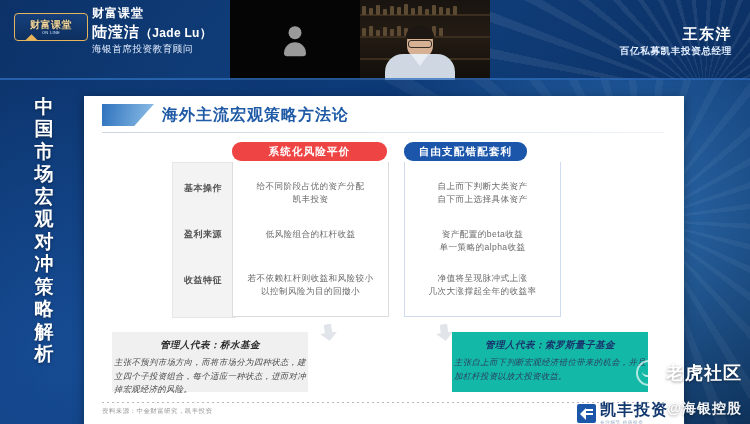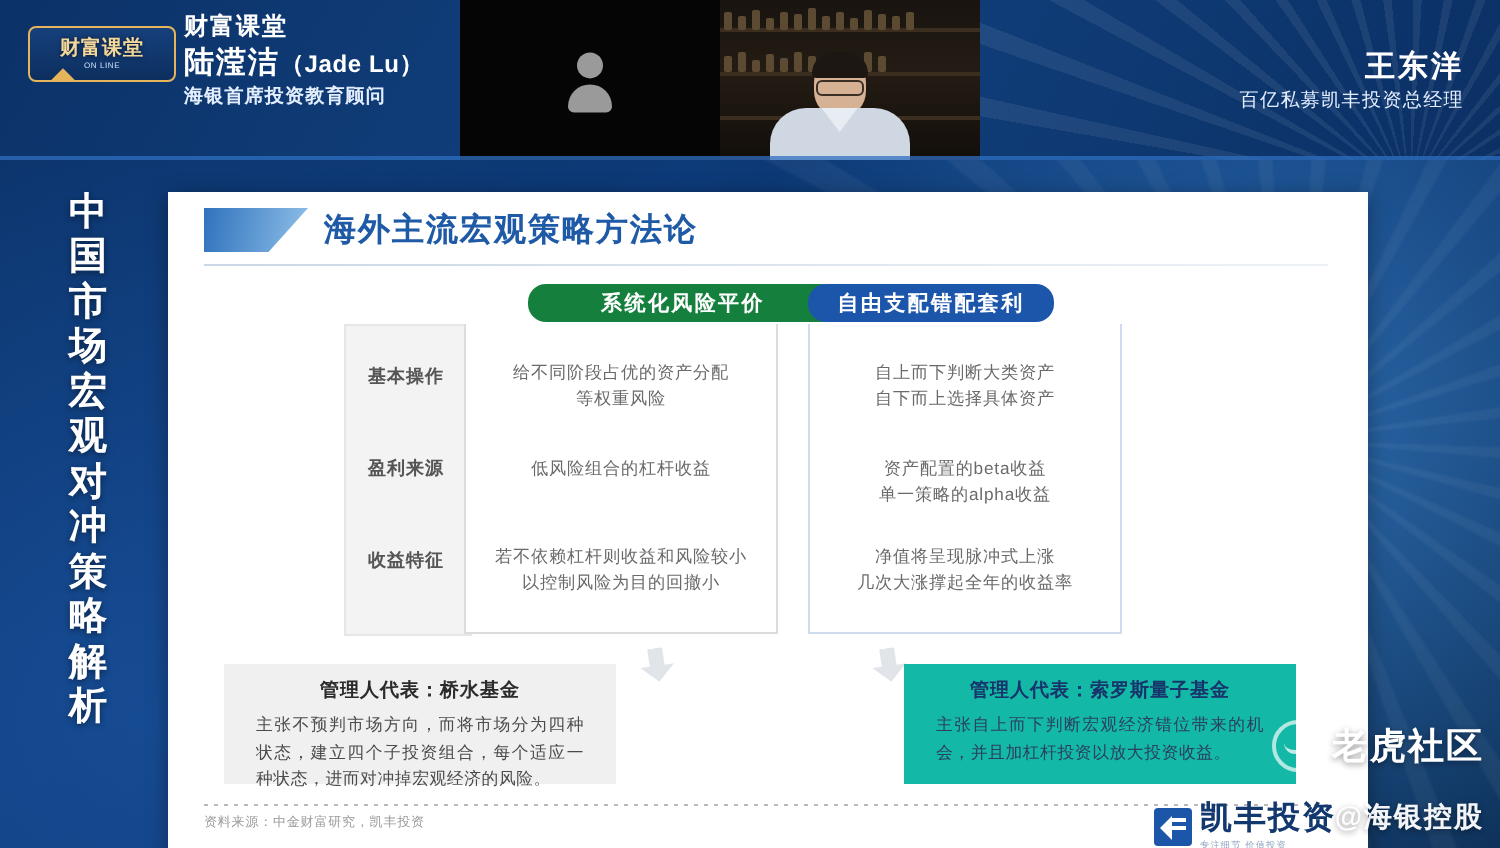--- a/index.html
+++ b/index.html
@@ -57,25 +57,25 @@
   .logo-text{
     color:#f4d79a;font-size:10px;font-weight:bold;letter-spacing:.5px;
     text-shadow:0 0 2px rgba(0,0,0,.6);line-height:1;
   }
   .logo-sub{color:#cfe2ff;font-size:4px;letter-spacing:.3px;display:block;text-align:center;}
 
   .host{position:absolute;left:92px;top:6px;}
   .host-role{color:#ffffff;font-size:12px;font-weight:bold;letter-spacing:1px;line-height:1.3;}
   .host-name{color:#ffffff;font-size:15px;font-weight:bold;letter-spacing:1px;line-height:1.35;}
   .host-name .en{font-size:12px;font-weight:bold;letter-spacing:.3px;}
-  .host-title{color:#e3eeff;font-size:9.5px;font-weight:bold;letter-spacing:.6px;line-height:1.4;}
+  .host-title{color:#e3eeff;font-size:9.5px;font-weight:normal;letter-spacing:.6px;line-height:1.4;}
 
   .guest{position:absolute;right:18px;top:24px;text-align:right;}
   .guest-name{color:#ffffff;font-size:15px;font-weight:bold;letter-spacing:1.5px;line-height:1.35;}
-  .guest-title{color:#e3eeff;font-size:9.5px;font-weight:normal;letter-spacing:.7px;line-height:1.4;margin-left:34px;}
+  .guest-title{color:#e3eeff;font-size:9.5px;font-weight:bold;letter-spacing:.7px;line-height:1.4;margin-left:34px;}
 
   
   .tile{position:absolute;top:0;height:80px;overflow:hidden;}
   .tile-a{left:230px;width:130px;background:#050505;}
   .tile-b{left:360px;width:130px;background:#0c0a08;}
   .avatar-ph{
     position:absolute;left:50%;top:50%;transform:translate(-50%,-46%);
     width:26px;height:30px;
   }
   .avatar-ph .head{
@@ -130,21 +130,21 @@
     position:absolute;left:18px;top:36px;width:562px;height:1px;
     background:linear-gradient(90deg,#c9d7e6,#eef2f6);
   }
 
   
   .pill{
     position:absolute;top:46px;height:19px;border-radius:9px;
     display:flex;align-items:center;justify-content:center;
     font-size:10.5px;font-weight:bold;letter-spacing:1.2px;color:#ffffff;
   }
-  .pill-left{left:148px;width:155px;background:#15803d;margin-left:32px;}
+  .pill-left{left:148px;width:155px;background:#ef4444;}
   .pill-right{left:320px;width:123px;background:#1c56ab;}
 
   
   .matrix{position:absolute;left:88px;top:60px;width:400px;height:160px;}
   .labcol{
     position:absolute;left:0;top:6px;width:62px;height:154px;background:#f3f3f3;
     border:1px solid #e6e6e6;
   }
   .lab{
     position:absolute;left:0;width:62px;text-align:center;
@@ -166,22 +166,23 @@
   .arrow{
     position:absolute;width:17px;height:17px;background:#e1e4e9;
     clip-path:polygon(28% 0,72% 0,72% 52%,100% 52%,50% 100%,0 52%,28% 52%);
     transform:rotate(-8deg);
   }
   .arrow-l{left:236px;top:228px;}
   .arrow-r{left:352px;top:228px;}
 
   
   .note{
-    position:absolute;top:236px;width:196px;height:60px;padding:7px 16px;
+    position:absolute;top:236px;width:196px;height:60px;padding:7px 2px;
     box-sizing:border-box;
+    font-style:italic;
   }
   .note-left{left:28px;background:#f0f0f0;}
   .note-right{left:368px;background:#14b8a6;}
   .note-h{
     text-align:center;font-size:9.5px;font-weight:bold;color:#2b2b2b;
     letter-spacing:.5px;margin-bottom:4px;
   }
   .note-h-r{color:#17356b;}
   .note-b{font-size:8.4px;color:#4b4b4b;line-height:1.62;letter-spacing:.3px;text-align:justify;}
   .note-b-r{color:#2a3f62;}
@@ -344,21 +345,21 @@
 
     <div class="matrix">
 
       <div class="labcol"></div>
       <div class="lab lab1">基本操作</div>
       <div class="lab lab2">盈利来源</div>
       <div class="lab lab3">收益特征</div>
 
       <div class="colbox col-left">
         <div class="cell cell-1" style="white-space:pre-line">给不同阶段占优的资产分配
-等权重风险</div>
+凯丰投资</div>
         <div class="cell cell-2" style="white-space:pre-line">低风险组合的杠杆收益</div>
         <div class="cell cell-3" style="white-space:pre-line">若不依赖杠杆则收益和风险较小
 以控制风险为目的回撤小</div>
       </div>
 
       <div class="colbox col-right">
         <div class="cell cell-1" style="white-space:pre-line">自上而下判断大类资产
 自下而上选择具体资产</div>
         <div class="cell cell-2" style="white-space:pre-line">资产配置的beta收益
 单一策略的alpha收益</div>

